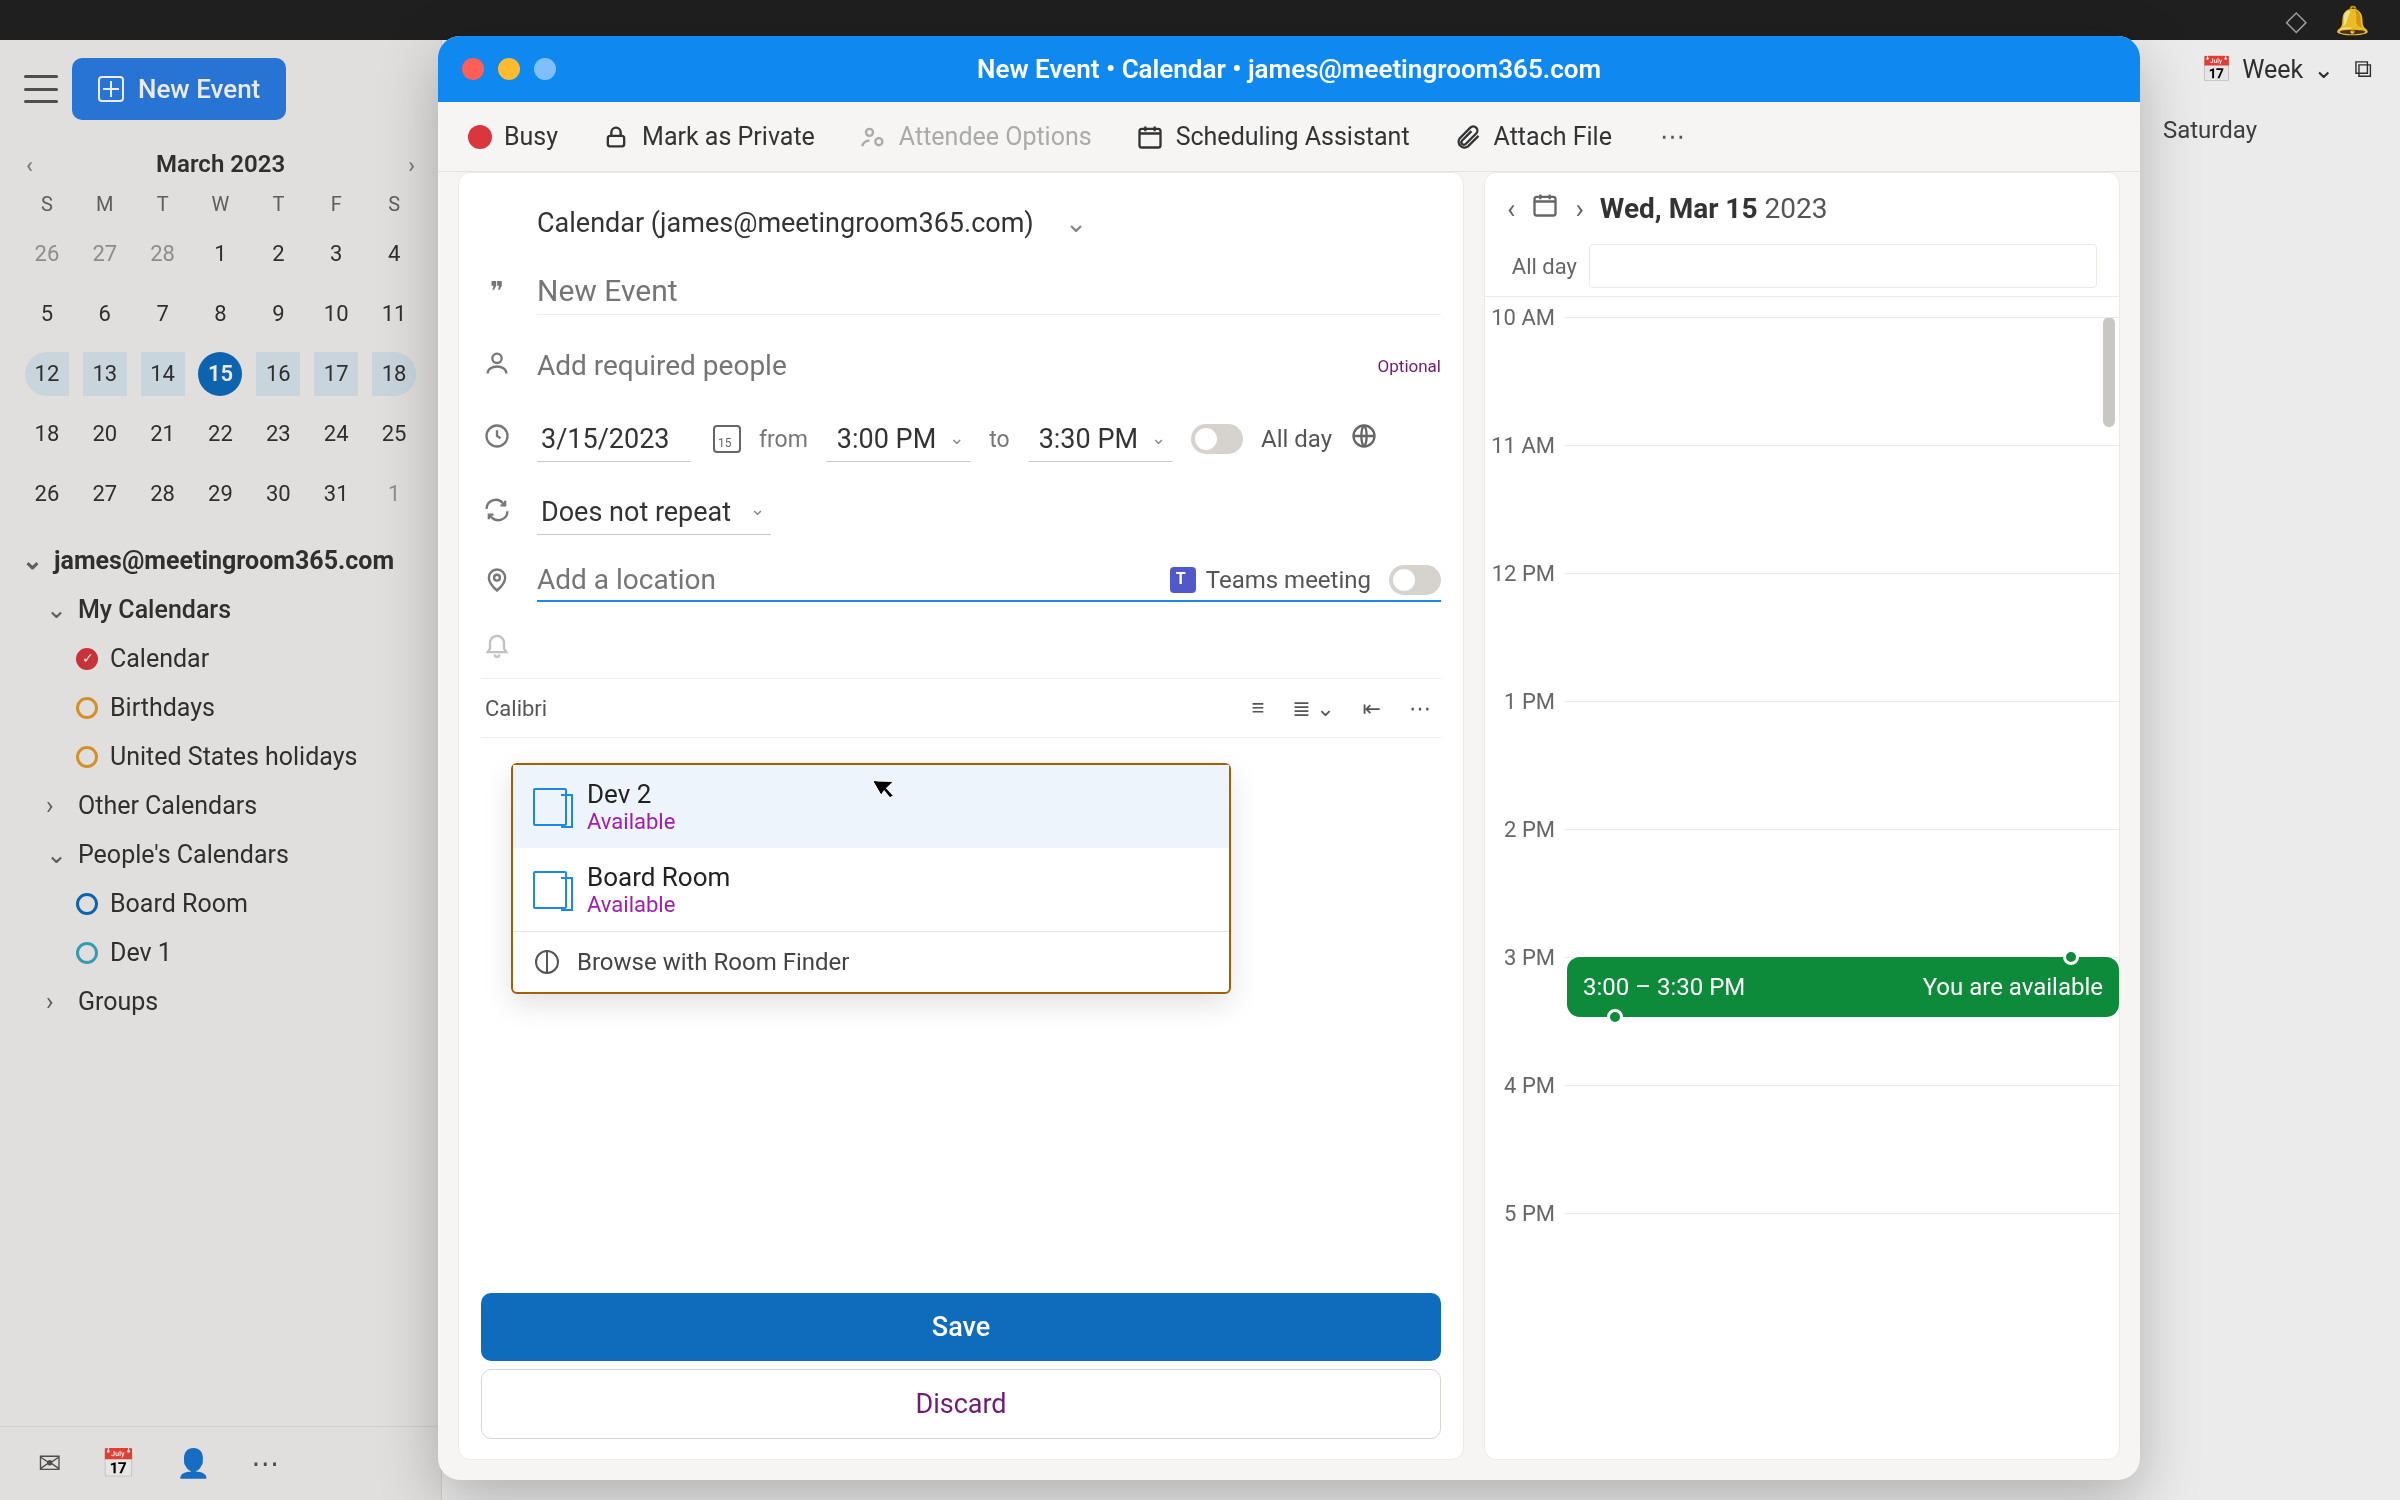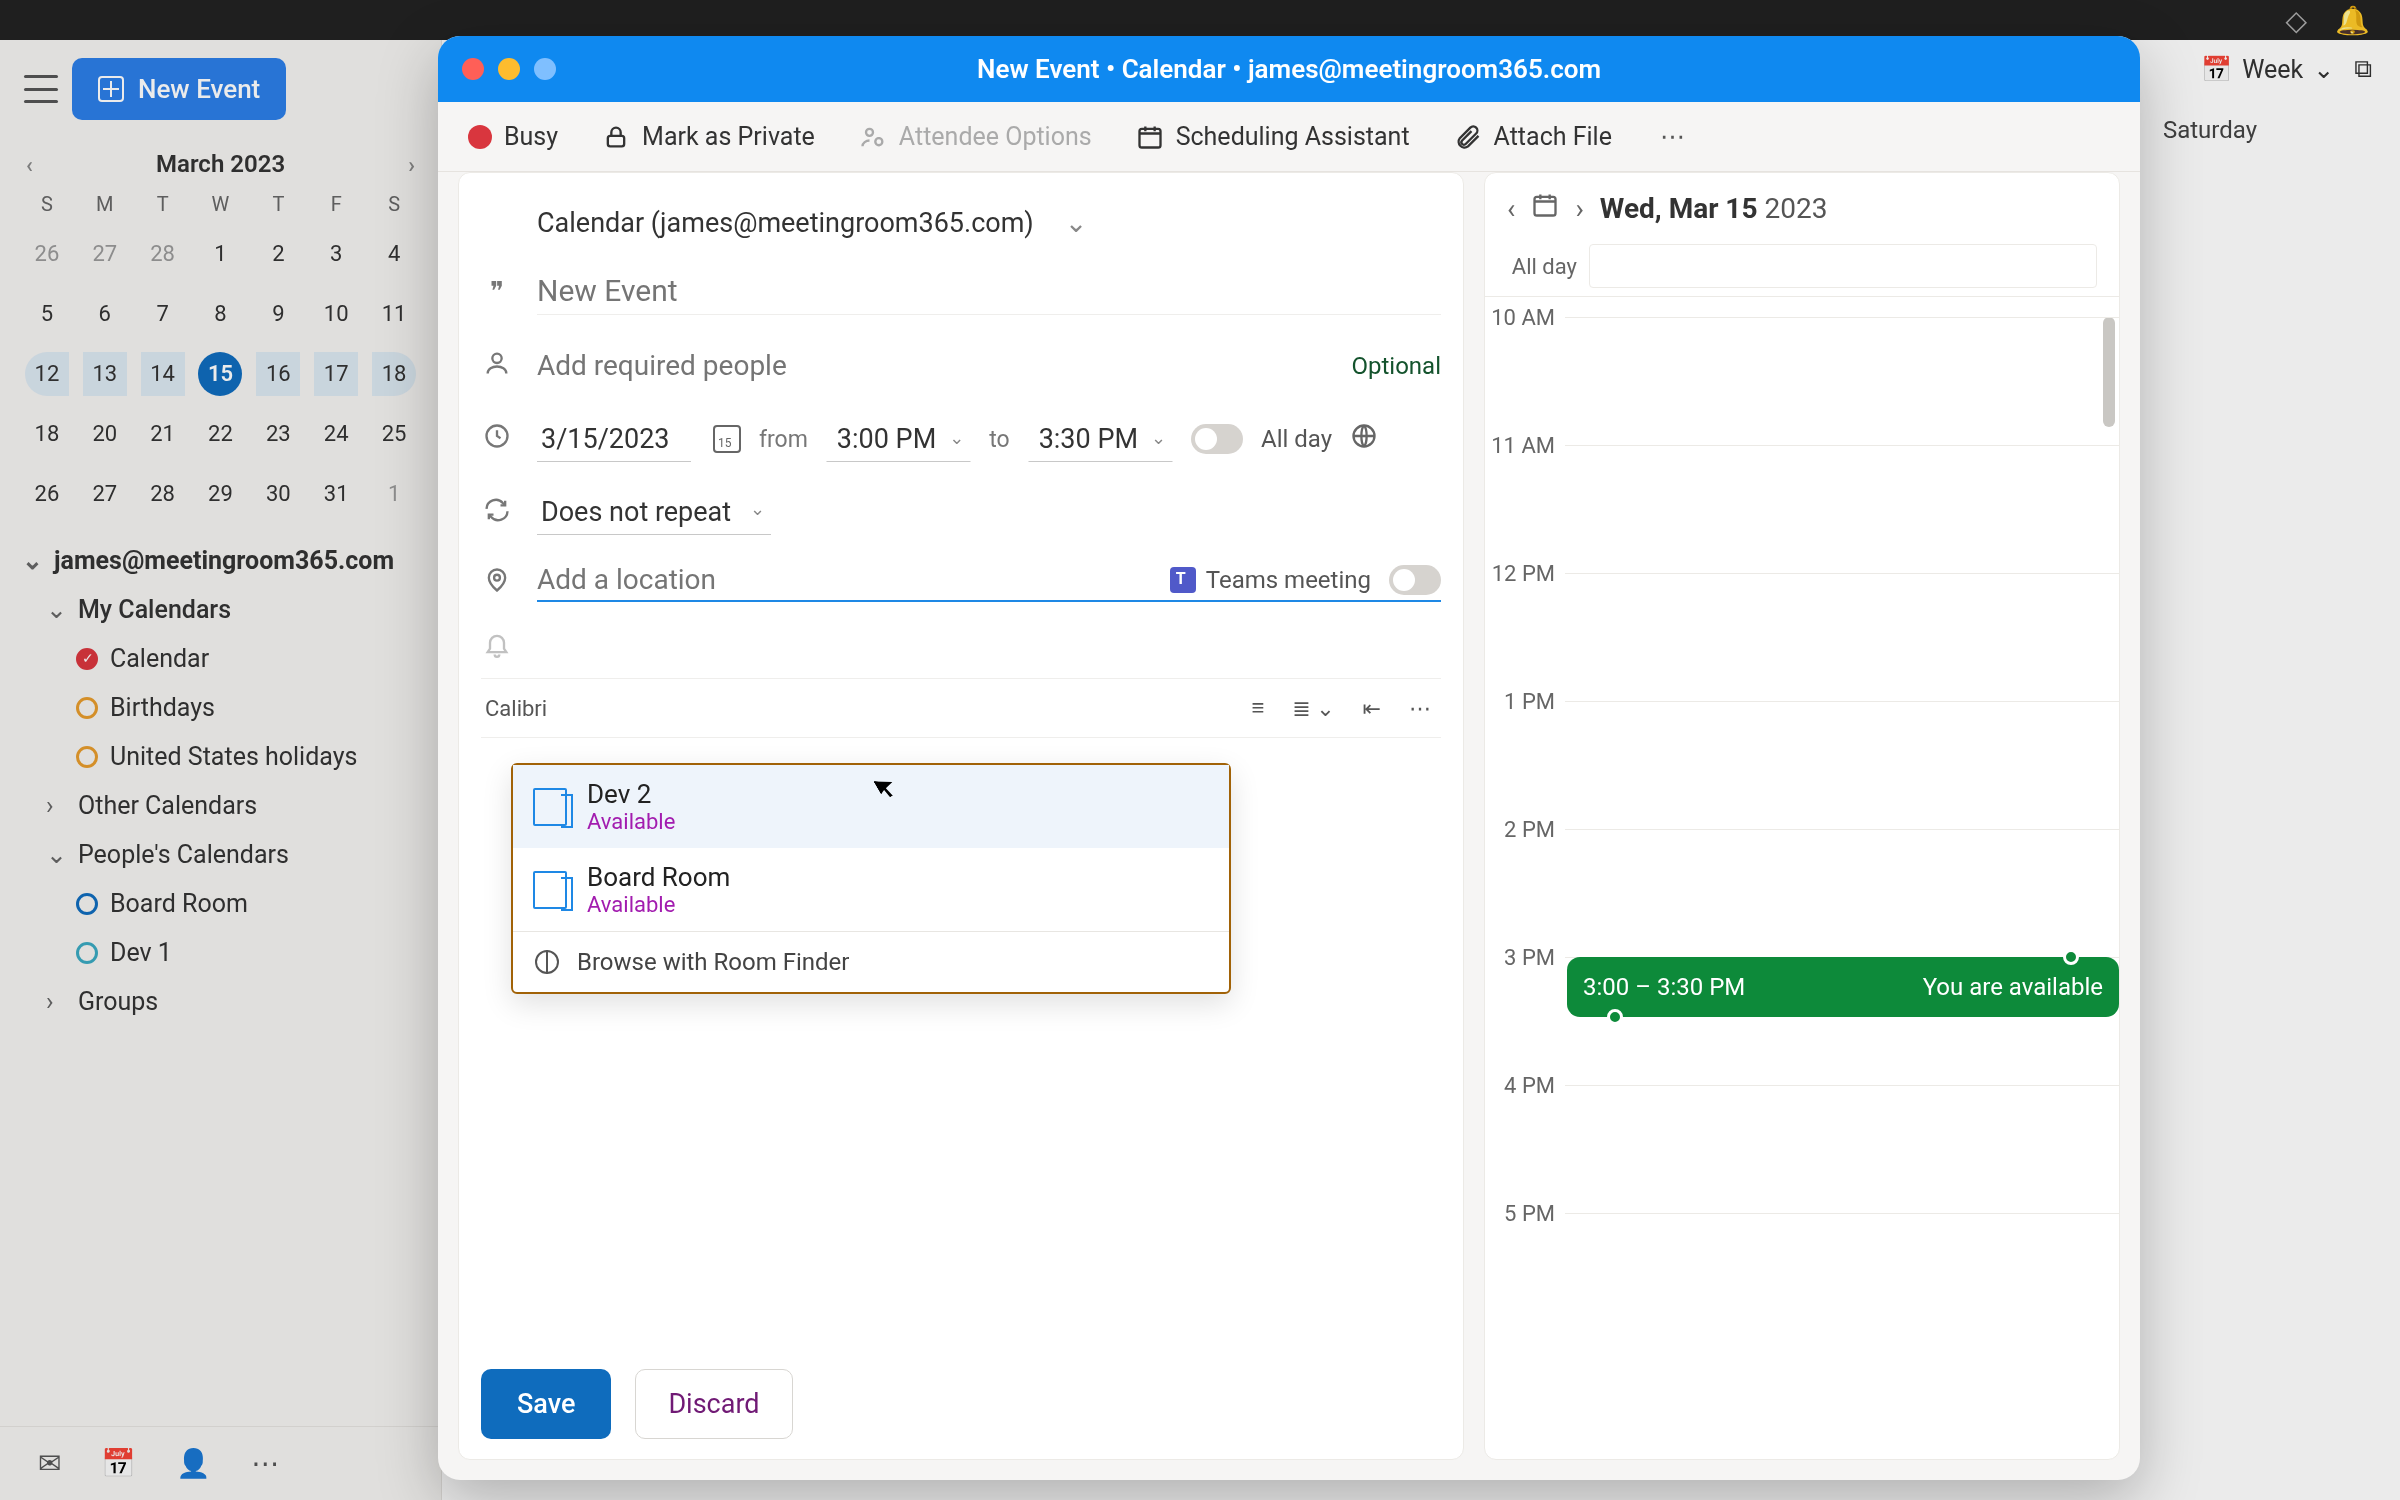--- a/index.html
+++ b/index.html
@@ -76,21 +76,21 @@
 
 
 .form-panel { width: 1006px; background: #fff; border-radius: 12px; border: 1px solid #eceae6; padding: 20px 22px; display: flex; flex-direction: column; overflow: visible; }
 .row { display: flex; align-items: center; gap: 24px; padding: 14px 0; }
 .row + .row { border-top: none; }
 .rowicon { width: 32px; color: #777; font-size: 26px; text-align: center; flex: 0 0 32px; }
 .cal-select { display: flex; align-items: center; gap: 11px; font-size: 27px; color: #333; }
 .red-dot { width: 24px; height: 24px; border-radius: 50%; background: #d9363e; }
 .title-input { border: none; outline: none; font-size: 30px; color: #999; width: 100%; padding: 6px 0; border-bottom: 1px solid #efeeec; }
 .people-input { border: none; outline: none; font-size: 28px; color: #999; flex: 1; padding: 6px 0; }
-.optional { color: #14532d; font-size: 24px; }
+.optional { color: #701a75; font-size: 17px; }
 .time-row { display: flex; align-items: center; gap: 18px; font-size: 27px; color: #333; flex-wrap: wrap; }
 .time-row .lbl { color: #777; font-size: 23px; }
 .date-inp { border: none; border-bottom: 1px solid #c8c8c8; padding: 6px 4px; font-size: 27px; width: 154px; }
 .calic { width: 28px; height: 28px; border: 2px solid #666; border-radius: 4px; position: relative; margin-left: 4px; }
 .calic::before { content: "15"; position: absolute; font-size: 12px; color: #666; left: 3px; bottom: 1px; }
 .time-sel { border: 1px solid transparent; border-bottom: 1px solid #c8c8c8; padding: 6px 34px 6px 10px; font-size: 27px; background: transparent; position: relative; }
 .time-sel .chv { position: absolute; right: 6px; top: 10px; color: #888; font-size: 18px; }
 .toggle { width: 52px; height: 30px; border-radius: 15px; background: #d6d3cf; position: relative; }
 .toggle::after { content: ""; position: absolute; left: 4px; top: 4px; width: 22px; height: 22px; border-radius: 50%; background: #fff; }
 .repeat-sel { font-size: 27px; color: #333; border-bottom: 1px solid #c8c8c8; padding: 6px 40px 6px 4px; position: relative; display: inline-block; }
@@ -110,21 +110,21 @@
 .room-ic::before { content: ""; position: absolute; right: -8px; top: 4px; width: 10px; height: 30px; border: 2px solid #1e88e5; border-left: none; }
 .loc-dd-item .nm { font-size: 26px; color: #222; }
 .loc-dd-item .st { font-size: 22px; color: #a21caf; }
 .loc-dd-browse { display: flex; align-items: center; gap: 18px; padding: 16px 22px; border-top: 1px solid #e8e6e2; color: #444; font-size: 24px; cursor: pointer; }
 .globe-ic { width: 24px; height: 24px; border: 2px solid #555; border-radius: 50%; position: relative; }
 .globe-ic::after { content: ""; position: absolute; left: 9px; top: -2px; bottom: -2px; width: 2px; background: #555; }
 .rt-toolbar { border-top: 1px solid #efeeec; border-bottom: 1px solid #efeeec; display: flex; align-items: center; gap: 16px; padding: 12px 4px; font-size: 22px; color: #555; }
 .rt-toolbar .spacer { flex: 1; }
 .rt-icn { cursor: pointer; padding: 4px 6px; }
 
-.footer { border-top: none; padding-top: 20px; display: flex; gap: 24px; margin-top: auto; }
+.footer { border-top: none; padding-top: 20px; display: flex; gap: 8px; margin-top: auto; flex-direction: column; }
 .btn-save { background: #0f6cbd; color: #fff; border: none; border-radius: 10px; padding: 18px 36px; font-size: 27px; font-weight: 500; cursor: pointer; }
 .btn-discard { background: #fff; color: #701a75; border: 1px solid #d8d6d2; border-radius: 10px; padding: 18px 32px; font-size: 27px; cursor: pointer; }
 
 
 .avail-panel { flex: 1; background: #fff; border-radius: 12px; border: 1px solid #eceae6; padding: 18px 0 0 0; display: flex; flex-direction: column; overflow: hidden; }
 .avail-head { display: flex; align-items: center; gap: 16px; padding: 0 22px 10px 22px; font-size: 28px; }
 .avail-head .nav { color: #666; cursor: pointer; }
 .avail-head .dt { color: #333; }
 .avail-head .dt .y { font-weight: 400; color: #555; }
 .allday { display: flex; align-items: center; padding: 8px 22px; font-size: 22px; color: #666; border-bottom: 1px solid #eceae6; }

